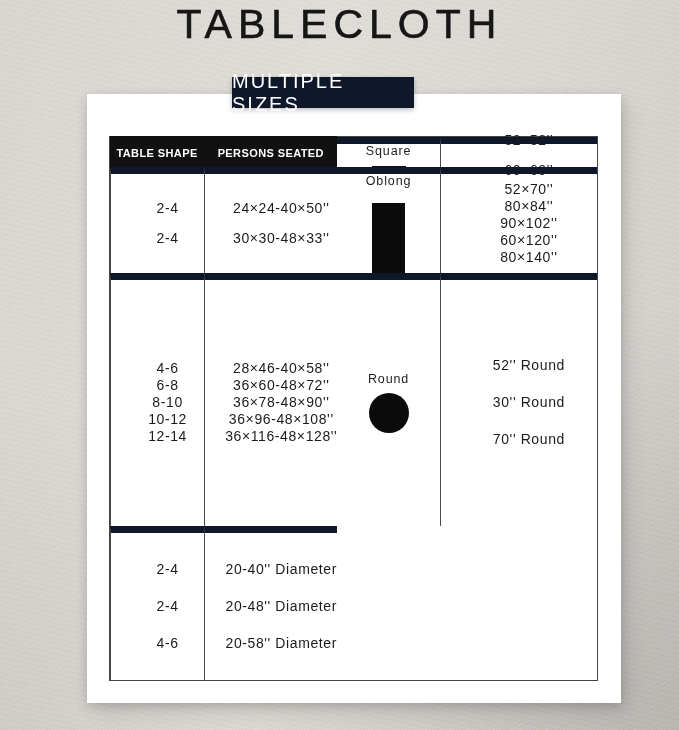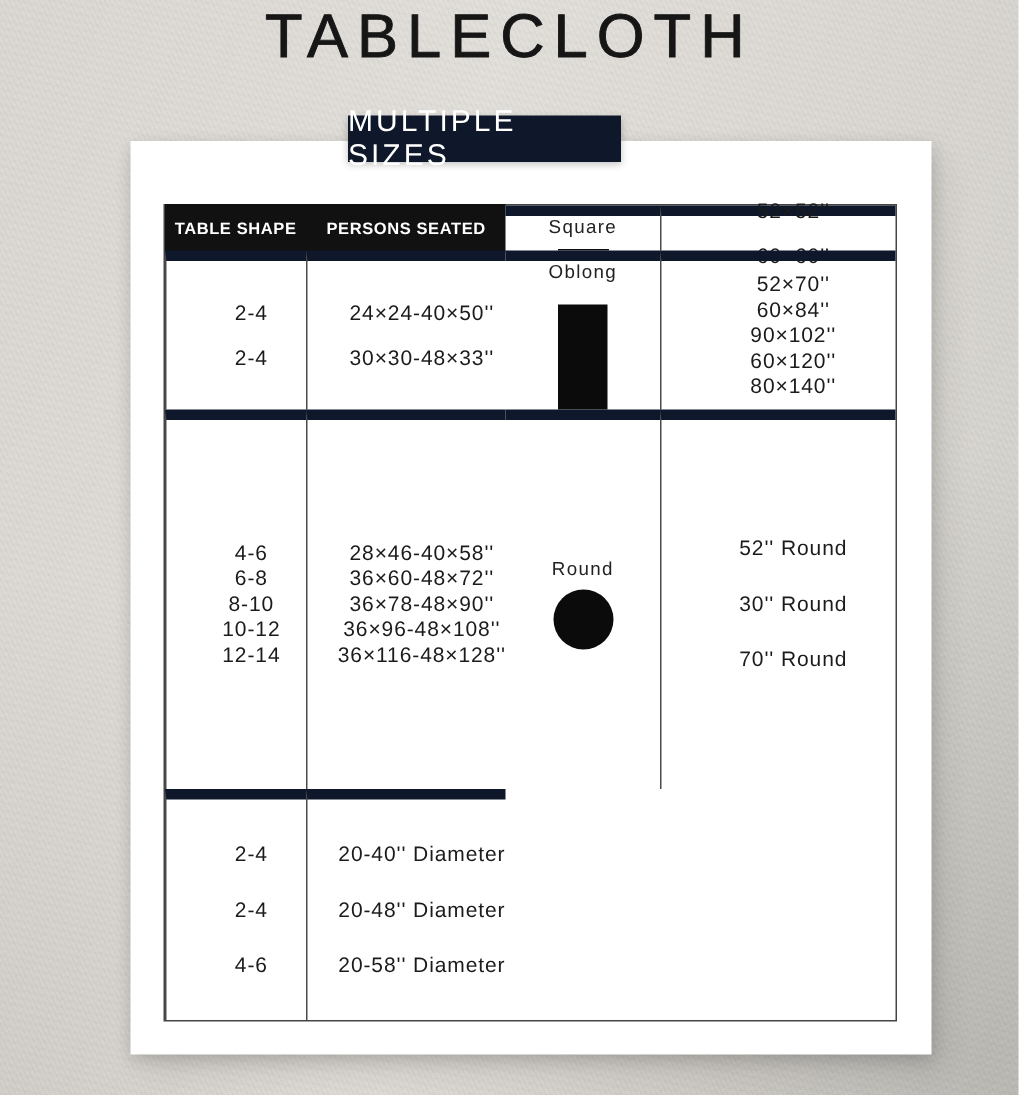--- a/index.html
+++ b/index.html
@@ -106,21 +106,21 @@
       </div>
     </div>
 
     <div class="row-contents r1">
       <div class="cell shape-cell">
         <span class="shape-label">Oblong</span>
         <span class="shape-icon icon-oblong"></span>
       </div>
       <div class="cell cdiv lines-cell">
         <span class="line">52×70''</span>
-        <span class="line">60×84''</span>
+        <span class="line">80×84''</span>
         <span class="line">90×102''</span>
         <span class="line">60×120''</span>
         <span class="line">80×140''</span>
       </div>
       <div class="cell cdiv lines-cell">
         <span class="line">4-6</span>
         <span class="line">6-8</span>
         <span class="line">8-10</span>
         <span class="line">10-12</span>
         <span class="line">12-14</span>

